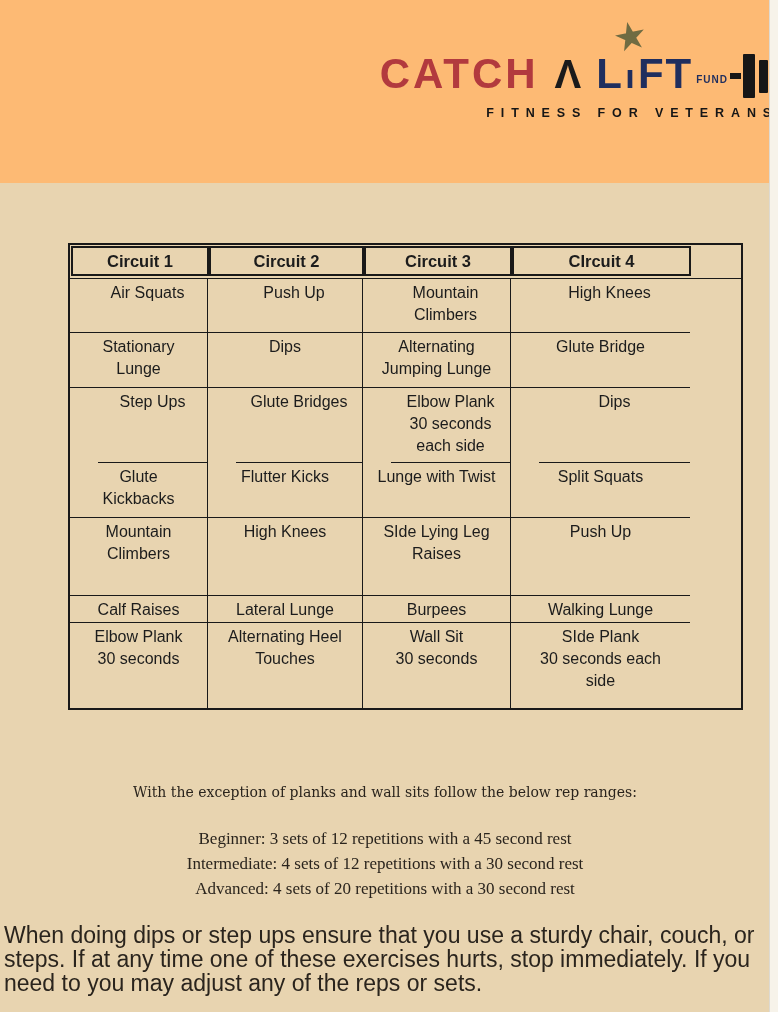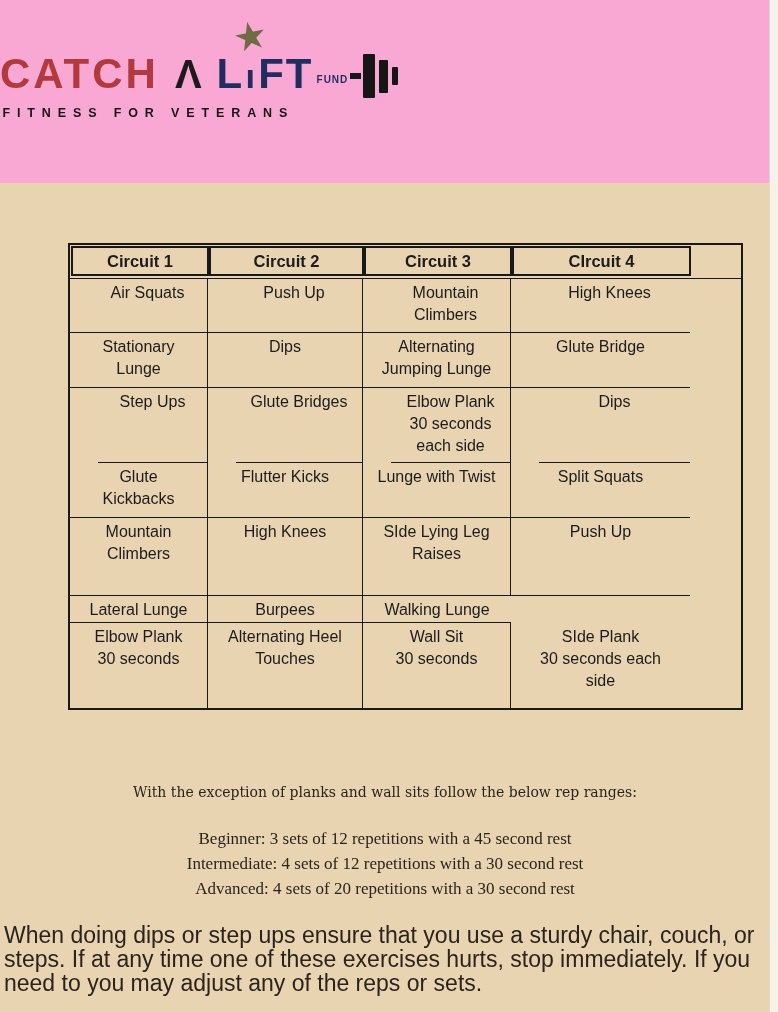--- a/index.html
+++ b/index.html
@@ -8,22 +8,22 @@
     font-family:"Liberation Sans",sans-serif;
     position:relative;overflow:hidden;
   }
   .right-strip{
     position:absolute;top:0;right:0;width:8px;height:1012px;
     background:#f7f3ea;border-left:1px solid rgba(0,0,0,0.10);
     z-index:5;
   }
   
   .top-band{
-    height:183px;background:#f9a8d4;
-    display:flex;flex-direction:column;align-items:flex-start;justify-content:flex-start;
+    height:183px;background:#fdba74;
+    display:flex;flex-direction:column;align-items:flex-end;justify-content:flex-start;
     padding-top:50px;box-sizing:border-box;
   }
   .logo-main{
     display:flex;align-items:center;
     font-weight:800;letter-spacing:1px;
   }
   .word-catch{
     color:#b23a3e;font-size:42px;line-height:1;letter-spacing:3px;
   }
   .word-lambda{
@@ -174,20 +174,21 @@
       </div>
       <div class="trow r4">
         <div class="td">Mountain
 Climbers</div>
         <div class="td">High Knees</div>
         <div class="td">SIde Lying Leg
 Raises</div>
         <div class="td">Push Up</div>
       </div>
       <div class="trow r5">
+        <div class="td">Calf Raises</div>
         <div class="td">Lateral Lunge</div>
         <div class="td">Burpees</div>
         <div class="td">Walking Lunge</div>
       </div>
       <div class="trow r6">
         <div class="td">Elbow Plank
 30 seconds</div>
         <div class="td">Alternating Heel
 Touches</div>
         <div class="td">Wall Sit

